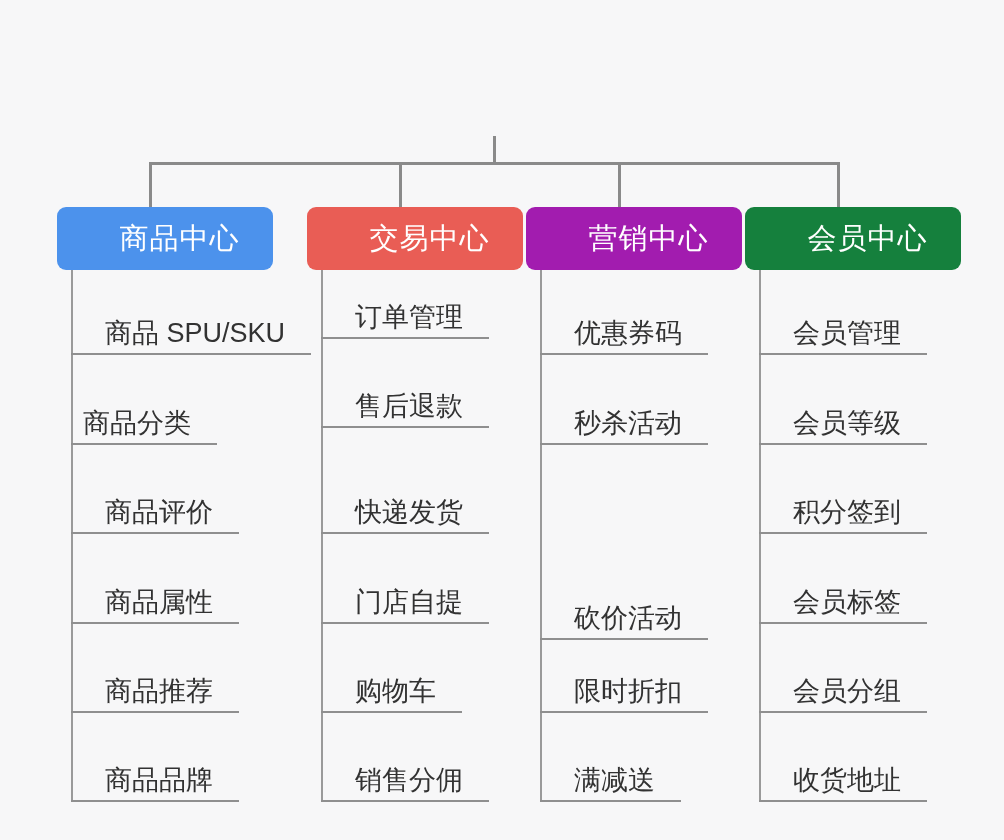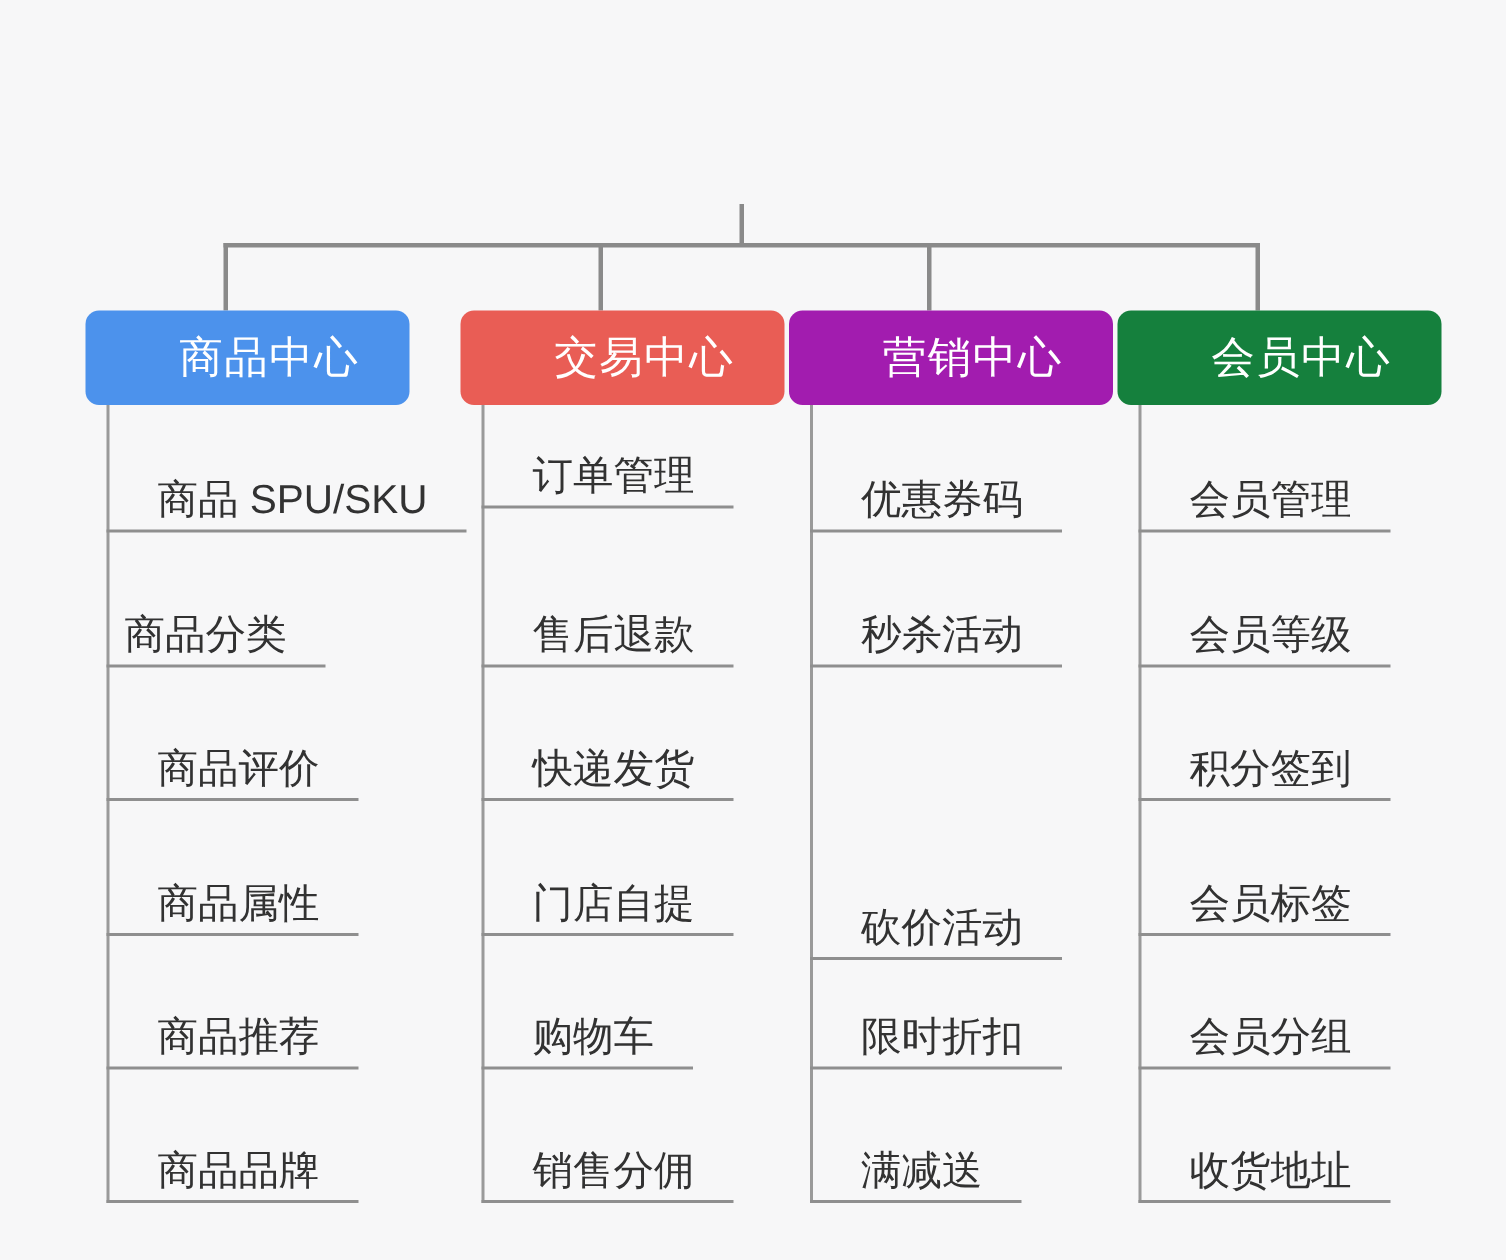--- a/index.html
+++ b/index.html
@@ -78,21 +78,21 @@
   <div class="leaf" style="left:71px;top:320px;">商品 SPU/SKU</div>
   <div class="leaf" style="left:71px;top:410px;padding-left:12px;">商品分类</div>
   <div class="leaf" style="left:71px;top:499px;">商品评价</div>
   <div class="leaf" style="left:71px;top:589px;">商品属性</div>
   <div class="leaf" style="left:71px;top:678px;">商品推荐</div>
   <div class="leaf" style="left:71px;top:767px;">商品品牌</div>
 
   <div class="branch-box" style="left: 307px; background-color: rgb(233, 93, 85);">交易中心</div>
   <div class="spine" style="left:321px;"></div>
   <div class="leaf" style="left:321px;top:304px;">订单管理</div>
-  <div class="leaf" style="left:321px;top:410px;">售后退款</div>
+  <div class="leaf" style="left:321px;top:393px;">售后退款</div>
   <div class="leaf" style="left:321px;top:499px;">快递发货</div>
   <div class="leaf" style="left:321px;top:589px;">门店自提</div>
   <div class="leaf" style="left:321px;top:678px;">购物车</div>
   <div class="leaf" style="left:321px;top:767px;">销售分佣</div>
 
   <div class="branch-box" style="left: 526px; background-color: #a21caf;">营销中心</div>
   <div class="spine" style="left:540px;"></div>
   <div class="leaf" style="left:540px;top:320px;">优惠券码</div>
   <div class="leaf" style="left:540px;top:410px;">秒杀活动</div>
   <div class="leaf" style="left:540px;top:589px;margin-top:16px;">砍价活动</div>

